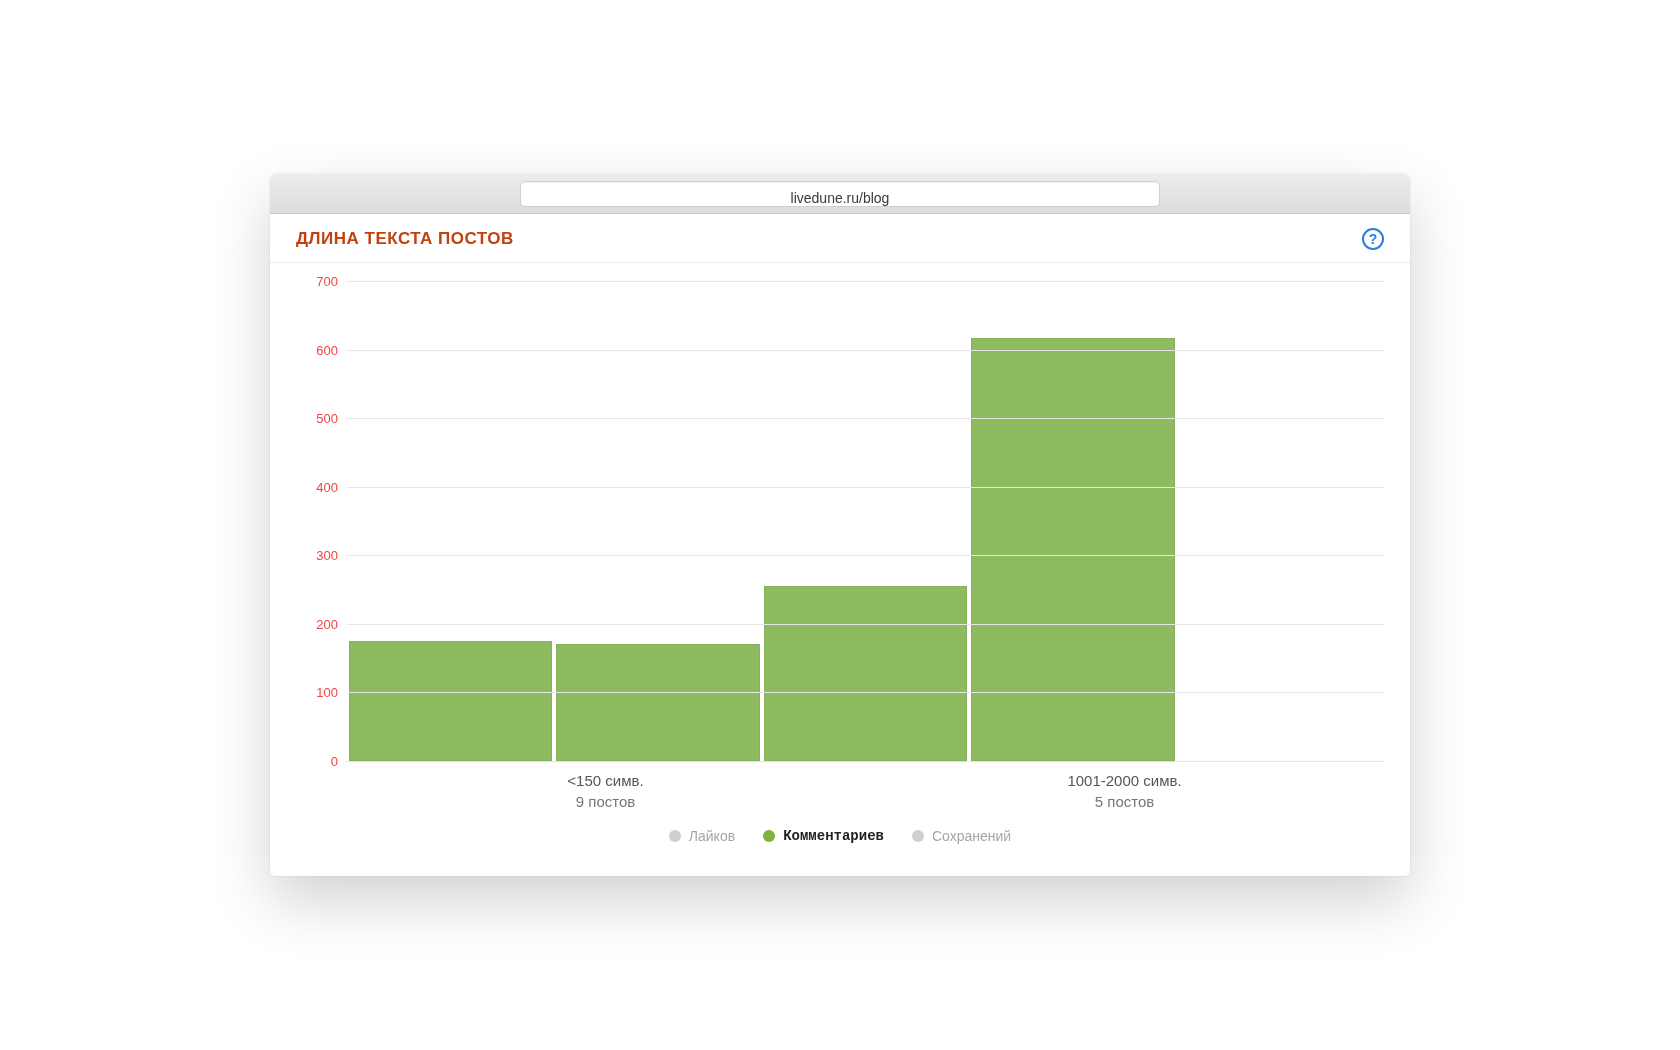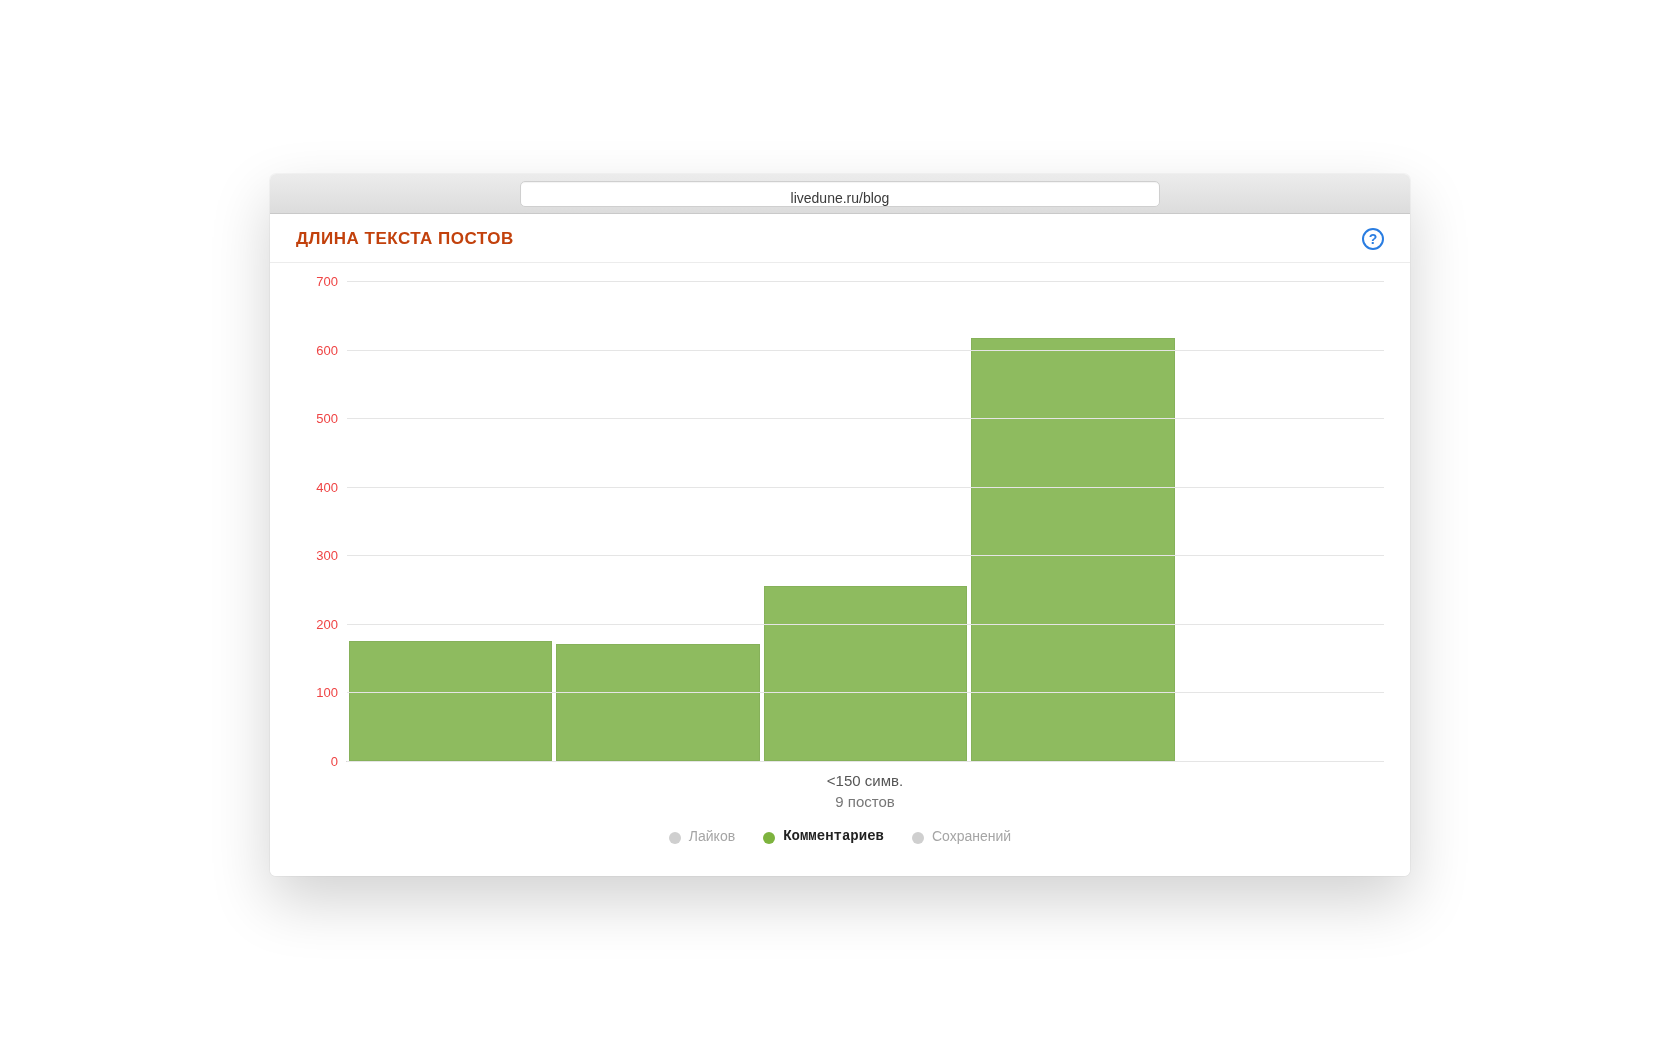--- a/index.html
+++ b/index.html
@@ -140,21 +140,21 @@
   }
   .legend {
     display: flex;
     justify-content: center;
     gap: 28px;
     padding: 16px 0 22px 0;
     font-size: 14px;
   }
   .legend-item {
     display: flex;
-    align-items: flex-end;
+    align-items: center;
     gap: 8px;
     cursor: pointer;
   }
   .legend-dot {
     width: 12px;
     height: 12px;
     border-radius: 50%;
   }
   .legend-item.inactive { color: #a5a5a5; }
   .legend-item.inactive .legend-dot { background: #cfcfcf; }
@@ -215,20 +215,21 @@
             <div class="gridline" style="top: 71.4286%;"></div>
             <div class="gridline" style="top: 57.1429%;"></div>
             <div class="gridline" style="top: 42.8571%;"></div>
             <div class="gridline" style="top: 28.5714%;"></div>
             <div class="gridline" style="top: 14.2857%;"></div>
             <div class="gridline" style="top: 0%;"></div>
           </div>
       </div>
       <div class="x-axis" id="x-axis">
           <div class="x-label"><span>&lt;150 симв.</span><span class="sub">9 постов</span></div>
+          <div class="x-label"><span>1001-2000 симв.</span><span class="sub">5 постов</span></div>
         </div>
 
       <div class="legend" id="legend">
           <div class="legend-item inactive">
             <span class="legend-dot"></span>
             <span>Лайков</span>
           </div>
           <div class="legend-item active">
             <span class="legend-dot"></span>
             <span>Комментариев</span>

